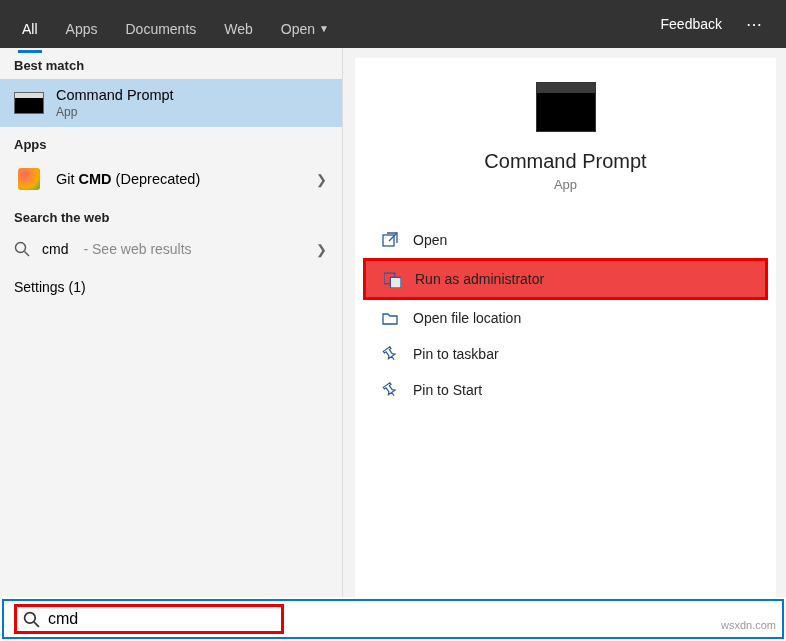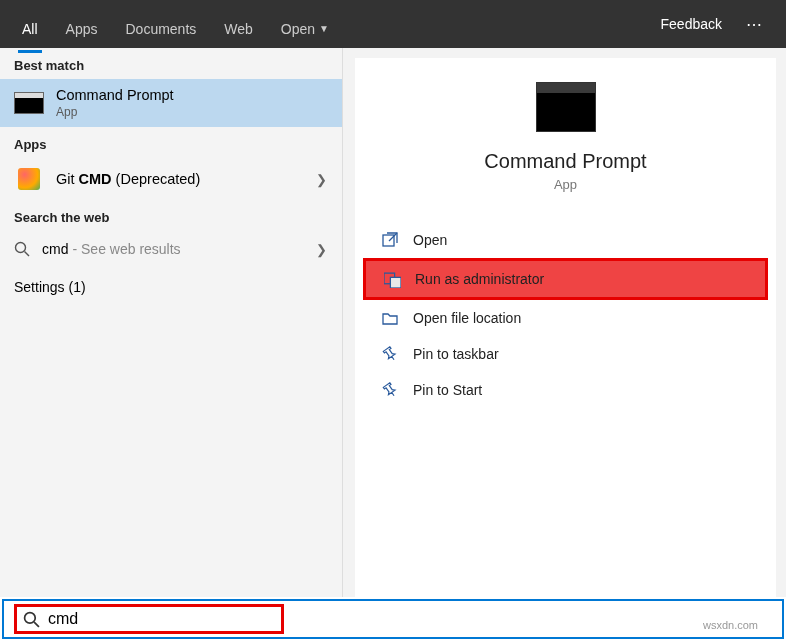--- a/index.html
+++ b/index.html
@@ -25,39 +25,39 @@
 .cmd-icon-sm { width: 30px; height: 22px; background: #000; border: 1px solid #666; position: relative; }
 .cmd-icon-sm::before { content: ""; position: absolute; top: 0; left: 0; right: 0; height: 5px; background: #ddd; }
 .git-icon { width: 22px; height: 22px; background: radial-gradient(circle at 30% 30%, #f66, #fa0 60%, #5a5); border-radius: 3px; }
 .result-text { flex: 1; display: flex; flex-direction: column; }
 .result-title { font-size: 14.5px; color: #000; }
 .result-title .bold { font-weight: 700; }
 .result-sub { font-size: 12px; color: #5a5a5a; margin-top: 2px; }
 .chev-right { width: 12px; color: #666; font-size: 13px; }
 .web-row { display: flex; align-items: center; padding: 10px 14px; gap: 12px; cursor: pointer; }
 .web-row .result-title { font-size: 14px; }
-.web-row .hint { color: #888; font-size: 14px; margin-left: 4px; }
+.web-row .hint { color: #888; font-size: 14px; margin-left: 15px; }
 .settings-row { padding: 12px 14px; font-size: 14px; cursor: pointer; }
 
 .preview-icon { width: 60px; height: 50px; background: #000; border: 1px solid #333; margin-bottom: 18px; position: relative; }
 .preview-icon::before { content: ""; position: absolute; top: 0; left: 0; right: 0; height: 10px; background: #3a3a3a; }
 .preview-title { font-size: 20px; color: #222; margin-bottom: 4px; }
 .preview-sub { font-size: 13px; color: #777; margin-bottom: 30px; }
 .actions { width: 100%; padding: 0 6px; }
 .action-row { display: flex; align-items: center; gap: 14px; padding: 9px 20px; font-size: 14px; color: #222; cursor: pointer; }
 .action-row.hover { background: #ef4444; }
 .action-icon { width: 18px; height: 18px; display: flex; align-items: center; justify-content: center; color: #2a5a9c; }
 .highlight-red { border: 3px solid #e60000; }
 
 .search-bar { position: absolute; bottom: 2px; left: 2px; right: 2px; height: 40px; border: 2px solid #0078d4; background: #fff; display: flex; align-items: center; padding: 0 10px; gap: 10px; }
 .search-icon { color: #333; }
 .search-input { border: none; outline: none; font-size: 16px; color: #000; flex: 1; background: transparent; }
 .search-red-box { border: 3px solid #e60000; padding: 3px 26px 3px 6px; display: inline-flex; align-items: center; gap: 8px; }
 
-.watermark { position: absolute; bottom: 10px; right: 28px; font-size: 11px; color: #999; }
+.watermark { position: absolute; bottom: 10px; right: 10px; font-size: 11px; color: #999; }
 
 svg { display: block; }
 </style>
 </head>
 <body>
 
 <div class="top-bar">
   <div class="top-tabs">
     <div class="top-tab active">
         <span>All</span>

